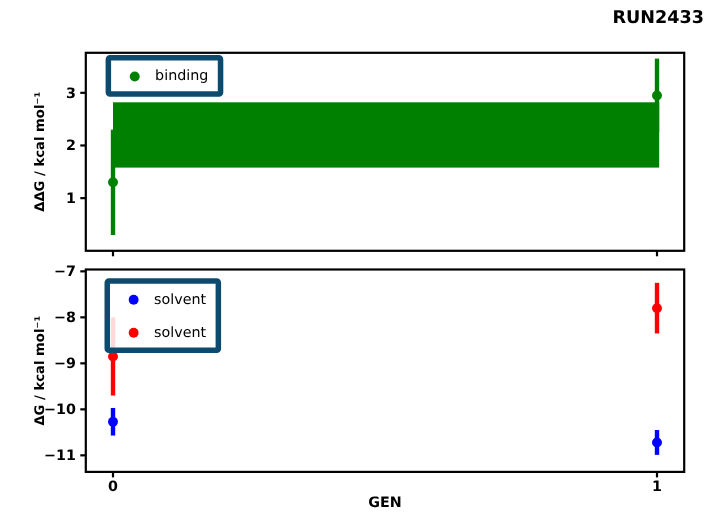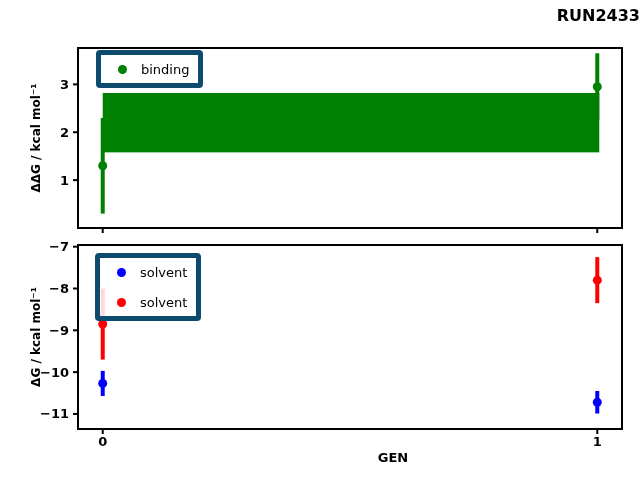--- a/index.html
+++ b/index.html
@@ -72,21 +72,21 @@
       <line x1="102.72727272727272" x2="102.72727272727272" y1="429" y2="434" stroke="#000" stroke-width="2"></line>
       <text x="102.72727272727272" y="446" text-anchor="middle" font-size="13" font-weight="bold" fill="#000">0</text>
       <line x1="597.2727272727273" x2="597.2727272727273" y1="429" y2="434" stroke="#000" stroke-width="2"></line>
       <text x="597.2727272727273" y="446" text-anchor="middle" font-size="13" font-weight="bold" fill="#000">1</text>
     </svg>
 
   <div class="fig-title">RUN2433</div>
 
   <div class="ylab" style="left:36px; top:138px;">ΔΔG / kcal mol⁻¹</div>
   <div class="ylab" style="left:36px; top:337px;">ΔG / kcal mol⁻¹</div>
-  <div class="xlab" style="left:350px; top:457px;margin-left:43px;">GEN</div>
+  <div class="xlab" style="left:350px; top:457px;">GEN</div>
 
   <div class="legend" style="left:96px; top:50px;">
     <div class="legend-row">
       <span class="lg-glyph">
           <span class="lg-dot" style="background: rgb(0, 128, 0);"></span>
         </span>
       <span class="lg-text">binding</span>
     </div>
   </div>
 

